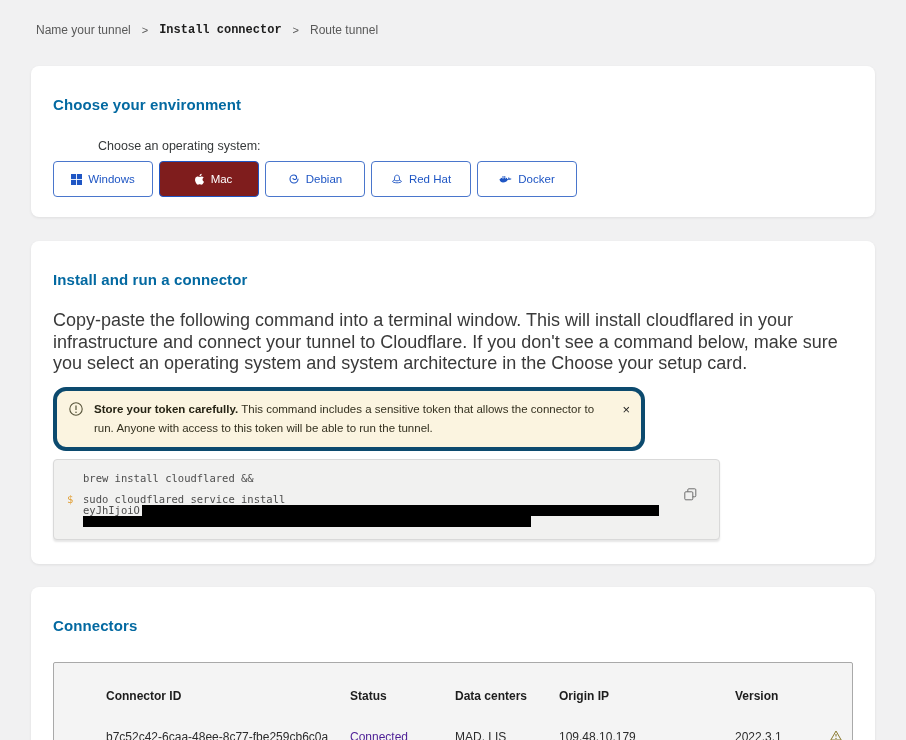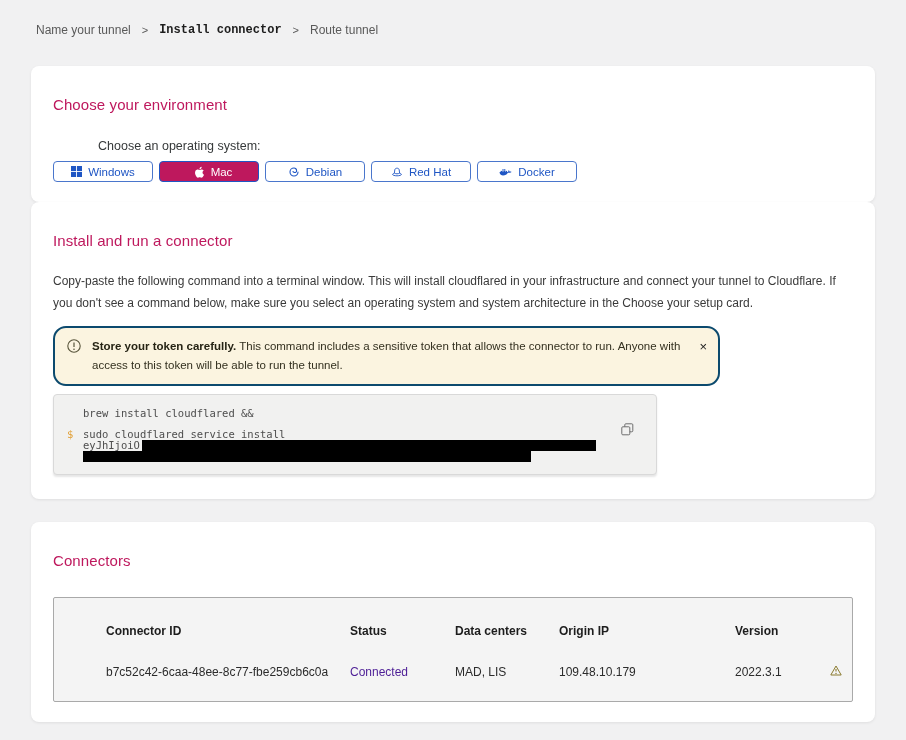--- a/index.html
+++ b/index.html
@@ -26,79 +26,79 @@
   .crumb-sep { color:#595959; font-size:11px; }
 
   
   .card {
     background:#ffffff;
     border-radius:8px;
     box-shadow:0 1px 3px rgba(0,0,0,0.08);
     padding:30px 22px 22px 22px;
   }
   .card-1 { margin-top:29px; padding-bottom:20px; }
-  .card-2 { padding-bottom:24px; }
+  .card-2 { margin-top:24px; padding-bottom:24px; }
   .card-3 { margin-top:23px; padding-bottom:20px; }
   .card-title {
     font-size:15px;
-    font-weight:normal;
-    color:#be185d;
+    font-weight:bold;
+    color:#0369a1;
     letter-spacing:.1px;
   }
 
   
   .os-label { margin-top:26px; font-size:12.5px; color:#36393a;margin-left:45px; }
   .os-row { margin-top:8px; display:flex; gap:6px; }
   .os-btn {
-    width:100px; height:21px;
+    width:100px; height:36px;
     background:#fff;
     border:1px solid #4a76cc;
     border-radius:4px;
     color:#1f56c4;
     font-size:11.5px;
     font-family:"Liberation Sans", sans-serif;
     display:flex; align-items:center; justify-content:center; gap:6px;
     cursor:pointer;
   }
-  .os-btn.selected { background:#be185d; border-color:#1f56c4; color:#fff;padding-left:8px; }
+  .os-btn.selected { background:#7f1d1d; border-color:#1f56c4; color:#fff;padding-left:8px; }
   .os-btn svg { flex:none; display:block; }
 
   
   .section-desc {
     margin-top:22px;
-    font-size:12px;
+    font-size:18px;
     line-height:21.5px;
     color:#3a3a3a;
     max-width:800px;
   }
   .warning-banner {
     margin-top:12px;
-    width:667px;
+    width:592px;
     background:#fbf4e0;
-    border:2px solid #0c4a6e;
+    border:4px solid #0c4a6e;
     border-radius:13px;
     padding:9px 32px 9px 37px;
     position:relative;
     font-size:11.5px;
     line-height:19px;
     color:#33301f;
   }
   .warning-banner .banner-icon { position:absolute; left:12px; top:11px; }
   .warning-banner b { color:#262415; }
   .banner-close {
     position:absolute; right:11px; top:12px;
     font-size:13px; line-height:13px; color:#222;
     background:none; border:none; cursor:pointer;
     font-family:"Liberation Sans", sans-serif;
   }
 
   
   .code-block {
     margin-top:8px;
-    width:604px;
+    width:667px;
     background:#f1f1f0;
     border:1px solid #d9d9d9;
     border-radius:4px;
     box-shadow:0 2px 2px rgba(0,0,0,0.10);
     padding:13px 60px 12px 13px;
     position:relative;
     font-family:"DejaVu Sans Mono", "Liberation Mono", monospace;
     font-size:10.5px;
     line-height:11px;
     color:#4d4d4d;

